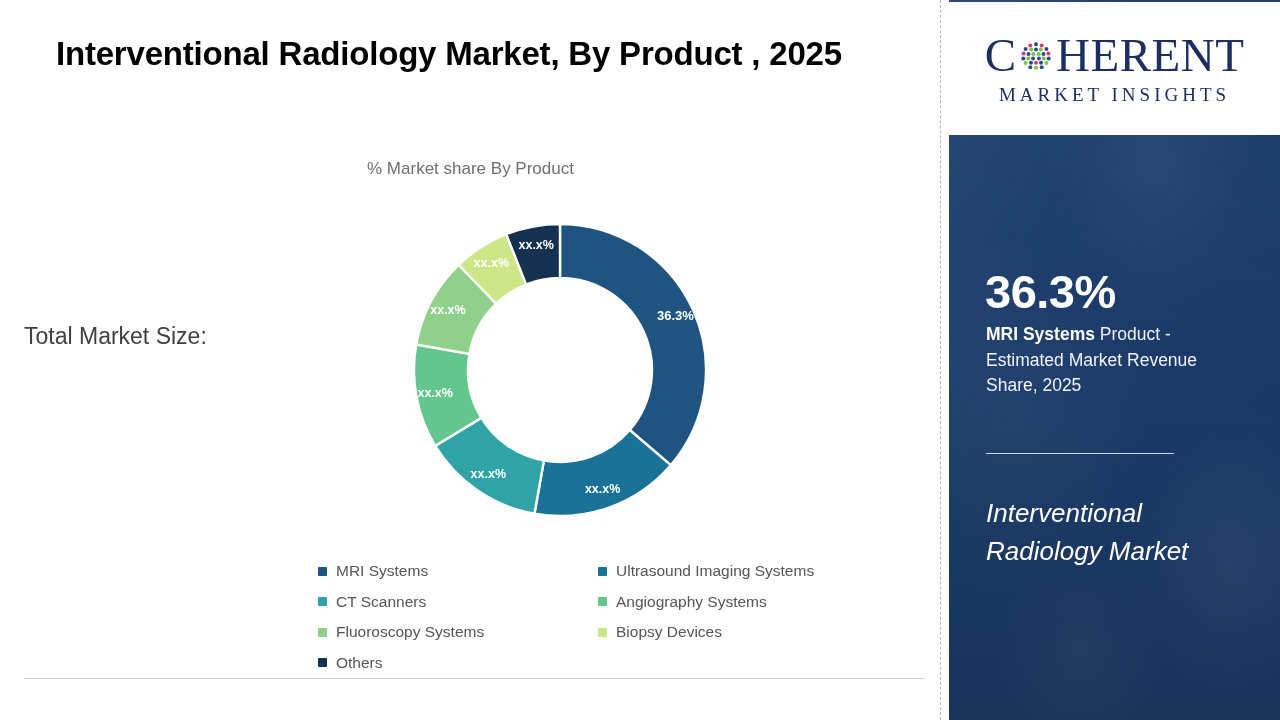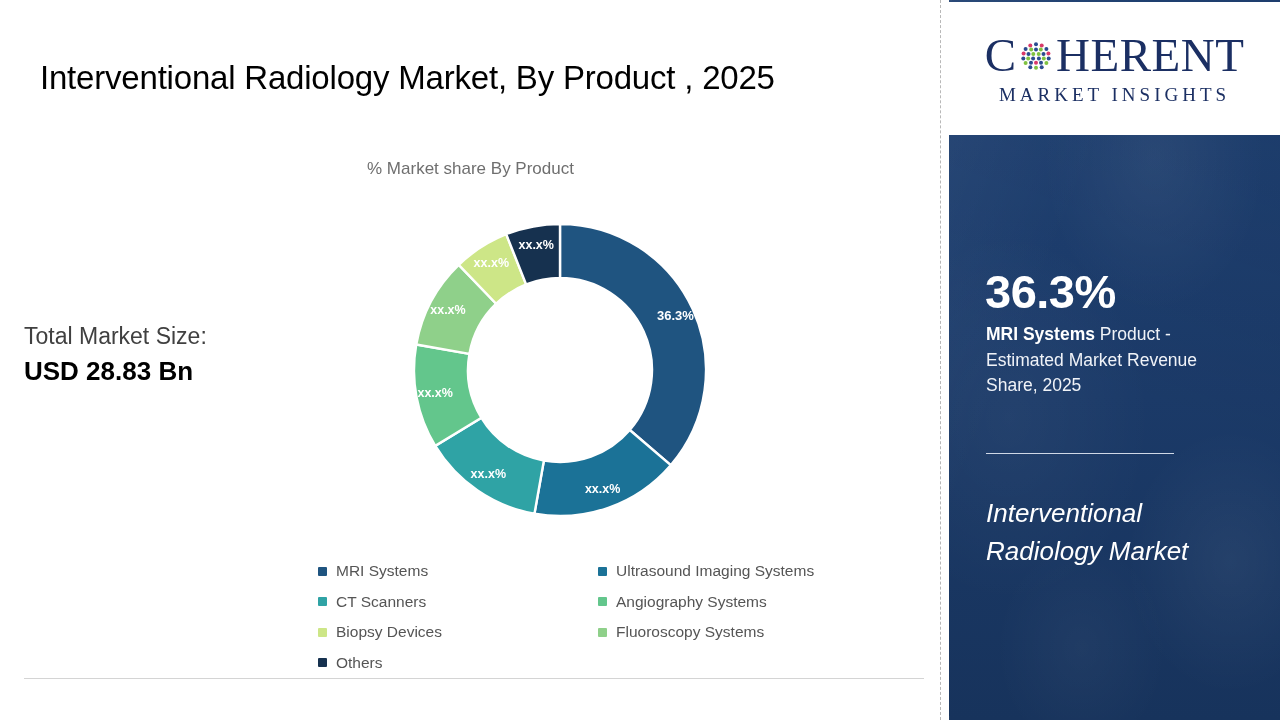--- a/index.html
+++ b/index.html
@@ -16,23 +16,23 @@
     position:absolute;left:0;top:0;width:941px;height:720px;
     background:#ffffff;
     box-sizing:border-box;
   }
   .vdivider{
     position:absolute;left:940px;top:0;width:1px;height:720px;
     border-left:1px dashed #b8b8b8;
   }
 
   .title{
-    position:absolute;left:40px;top:30px;width:840px;
-    font-size:33px;font-weight:normal;color:#000;
-    line-height:1.48;letter-spacing:-0.2px;margin-top:24px;
+    position:absolute;left:56px;top:30px;width:840px;
+    font-size:33px;font-weight:bold;color:#000;
+    line-height:1.48;letter-spacing:-0.2px;
   }
 
   .chart-subtitle{
     position:absolute;left:0;top:159px;width:941px;
     text-align:center;font-size:17px;color:#6f6f6f;font-weight:400;
   }
 
   .total-block{
     position:absolute;left:24px;top:322px;width:300px;
     line-height:1.28;
@@ -147,21 +147,20 @@
 <div class="page">
 
   <div class="main">
 
     <div class="title">Interventional Radiology Market, By Product , 2025</div>
 
     <div class="chart-subtitle">% Market share By Product</div>
 
     <div class="total-block">
       <span class="total-label">Total Market Size:</span>
-      <span class="total-value">USD 28.83 Bn</span>
     </div>
 
     <div class="donut-wrap">
       <svg class="donut-svg" width="300" height="316" viewBox="0 0 300 316">
         <g id="donut-slices" transform="translate(150,158)">
             <path d="M 8.939921633775678e-15 -146 A 146 146 0 0 1 110.72083963215337 95.1677238939283 L 69.7692962065624 59.96870272768085 A 92 92 0 0 0 5.633375276077825e-15 -92 Z" fill="#1f5480" stroke="#ffffff" stroke-width="2.4"></path>
             <path d="M 110.72083963215337 95.1677238939283 A 146 146 0 0 1 -25.553366610390317 143.74639284126397 L -16.102121425725407 90.5799187766869 A 92 92 0 0 0 69.7692962065624 59.96870272768085 Z" fill="#1b7297" stroke="#ffffff" stroke-width="2.4"></path>
             <path d="M -25.553366610390317 143.74639284126397 A 146 146 0 0 1 -124.72450502809711 75.89333202262357 L -78.59352371633517 47.82319552110526 A 92 92 0 0 0 -16.102121425725407 90.5799187766869 Z" fill="#2fa3a5" stroke="#ffffff" stroke-width="2.4"></path>
             <path d="M -124.72450502809711 75.89333202262357 A 146 146 0 0 1 -143.746392841264 -25.553366610390245 L -90.5799187766869 -16.10212142572536 A 92 92 0 0 0 -78.59352371633517 47.82319552110526 Z" fill="#63c68c" stroke="#ffffff" stroke-width="2.4"></path>
             <path d="M -143.746392841264 -25.553366610390245 A 146 146 0 0 1 -101.27338264866952 -105.16511763363441 L -63.81610413477805 -66.26843028968744 A 92 92 0 0 0 -90.5799187766869 -16.10212142572536 Z" fill="#8fd08a" stroke="#ffffff" stroke-width="2.4"></path>
@@ -191,26 +190,26 @@
         </div>
         <div class="legend-item">
           <span class="legend-swatch" style="background: rgb(47, 163, 165);"></span>
           <span class="legend-text">CT Scanners</span>
         </div>
         <div class="legend-item">
           <span class="legend-swatch" style="background: rgb(99, 198, 140);"></span>
           <span class="legend-text">Angiography Systems</span>
         </div>
         <div class="legend-item">
+          <span class="legend-swatch" style="background: rgb(143, 208, 138);"></span>
+          <span class="legend-text">Fluoroscopy Systems</span>
+        </div>
+        <div class="legend-item">
           <span class="legend-swatch" style="background: rgb(205, 230, 135);"></span>
           <span class="legend-text">Biopsy Devices</span>
-        </div>
-        <div class="legend-item">
-          <span class="legend-swatch" style="background: rgb(143, 208, 138);"></span>
-          <span class="legend-text">Fluoroscopy Systems</span>
         </div>
         <div class="legend-item">
           <span class="legend-swatch" style="background: rgb(22, 49, 79);"></span>
           <span class="legend-text">Others</span>
         </div>
       </div>
 
     <div class="footer-rule"></div>
   </div>
 

